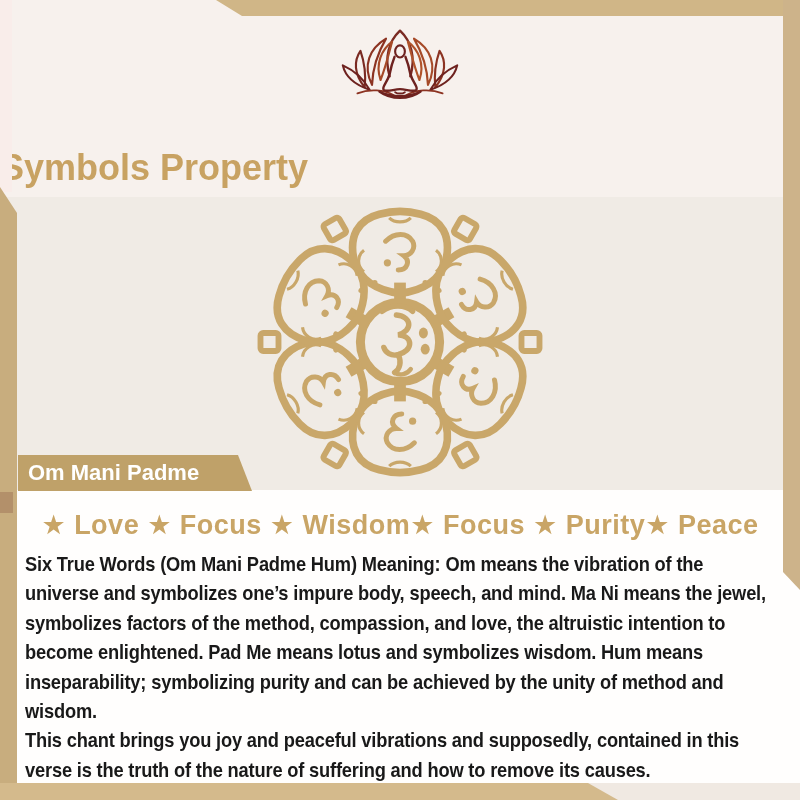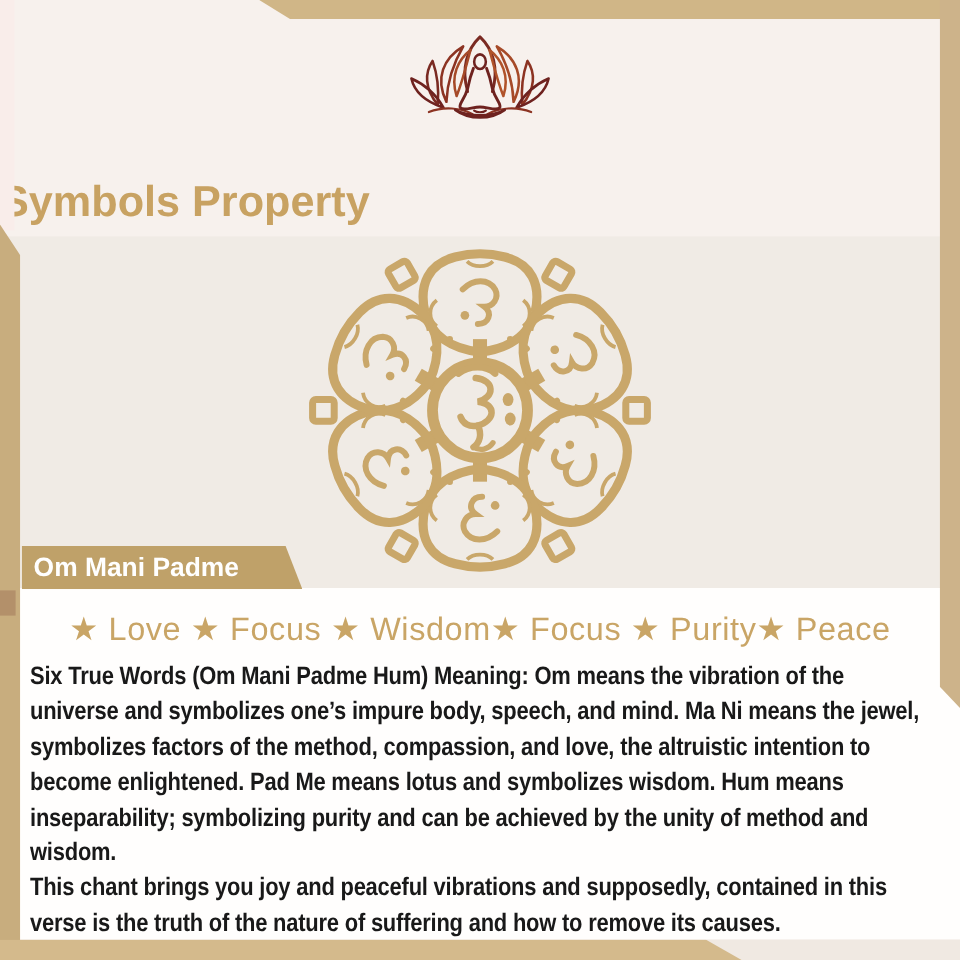--- a/index.html
+++ b/index.html
@@ -33,21 +33,21 @@
     font-weight:bold;font-size:36px;letter-spacing:0px;color:#c8a262;z-index:2;}
   
   .mandala{position:absolute;left:256px;top:198px;width:288px;height:288px;z-index:2;}
   
   .banner{position:absolute;left:18px;top:455px;width:234px;height:36px;background:#bfa169;
     clip-path:polygon(0 0,220px 0,234px 36px,0 36px);z-index:4;
     color:#ffffff;font-weight:bold;font-size:22px;line-height:36px;padding-left:0;}
   .banner span{padding-left:10px;}
   
   .traits{position:absolute;left:0;top:509px;width:800px;text-align:center;
-    font-weight:normal;font-size:27px;color:#c9a566;z-index:3;letter-spacing:0.5px;}
+    font-weight:bold;font-size:27px;color:#c9a566;z-index:3;letter-spacing:0.5px;}
   
   .bodytext{position:absolute;left:25px;top:549px;width:900px;z-index:3;
     font-weight:bold;font-size:21px;line-height:29.4px;color:#191919;
     letter-spacing:-0.2px;white-space:pre-line;
     transform:scaleX(0.87);transform-origin:left top;}
 </style>
 </head>
 <body>
 
 <div class="canvas">

